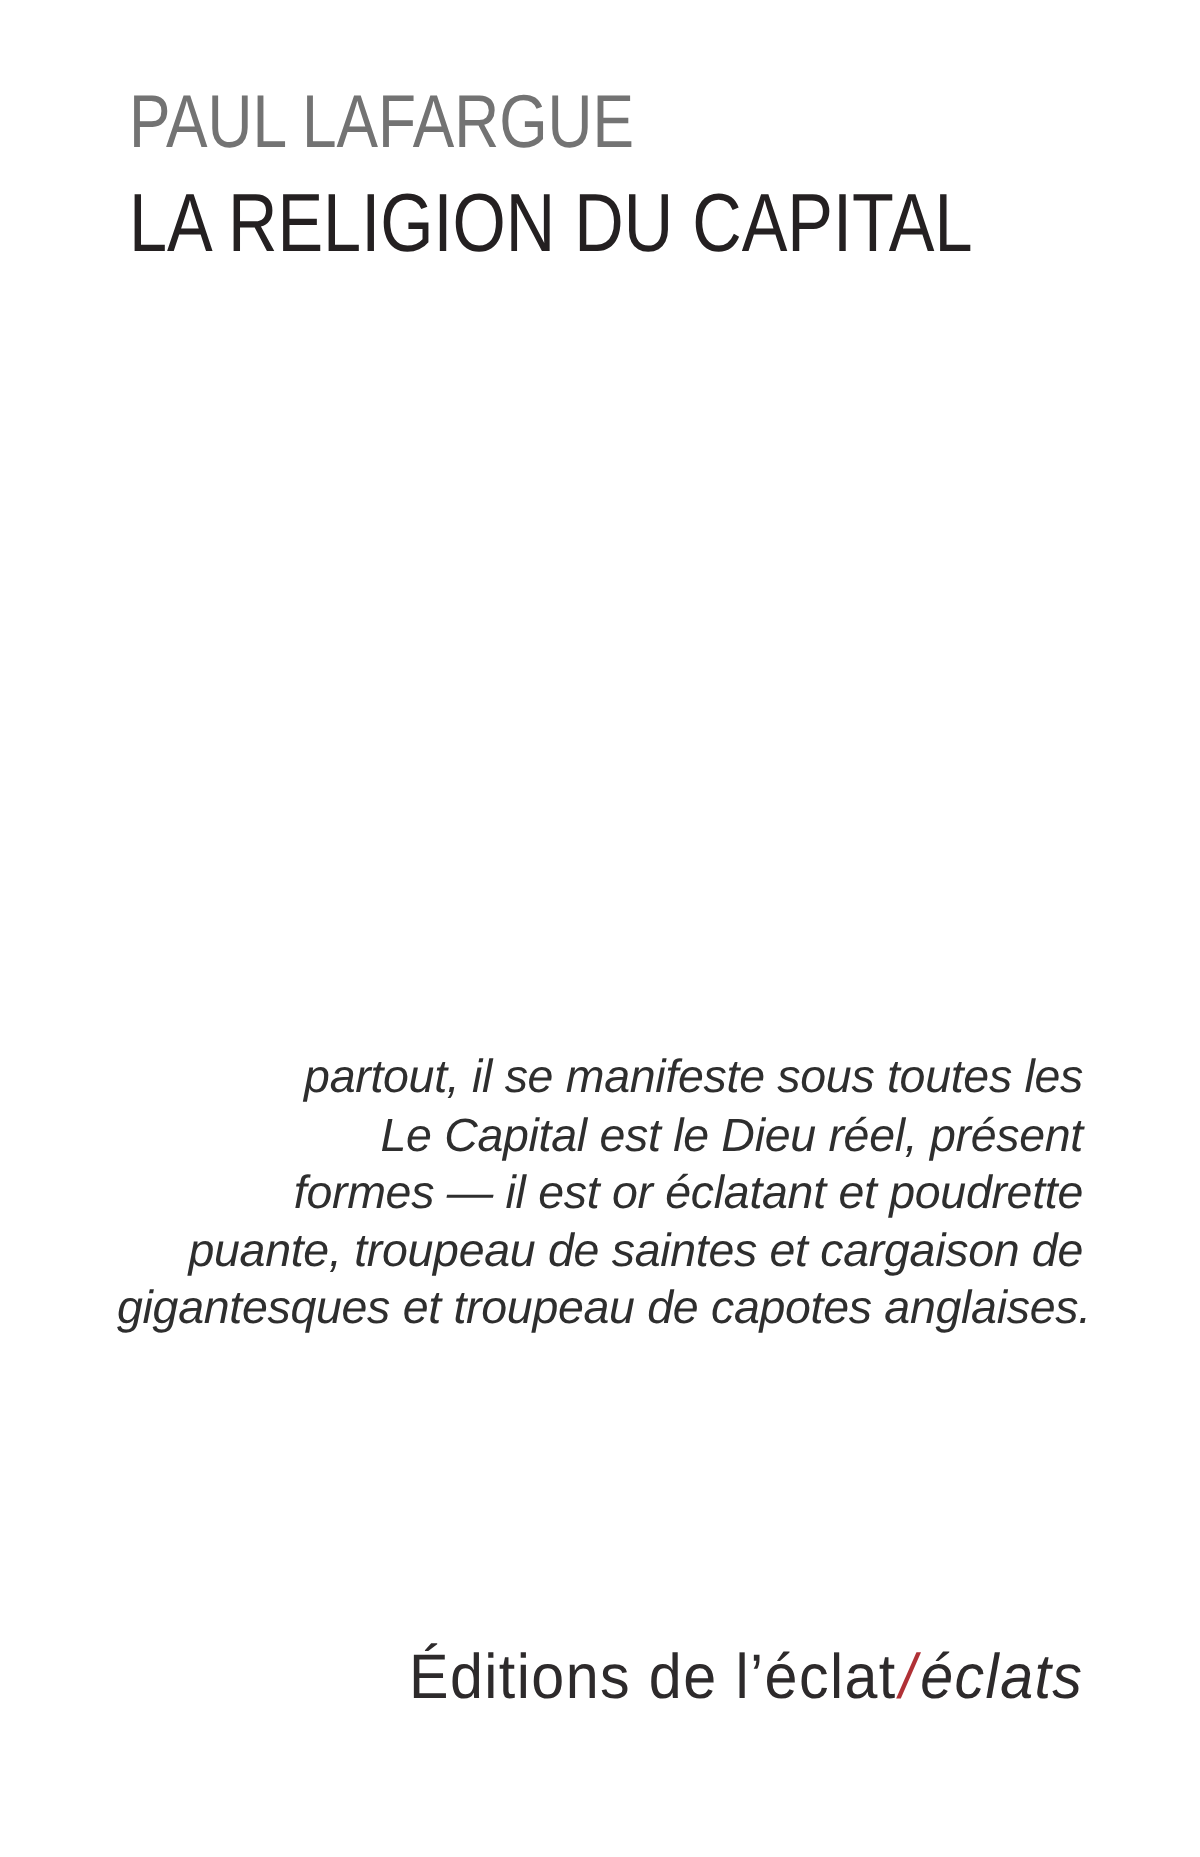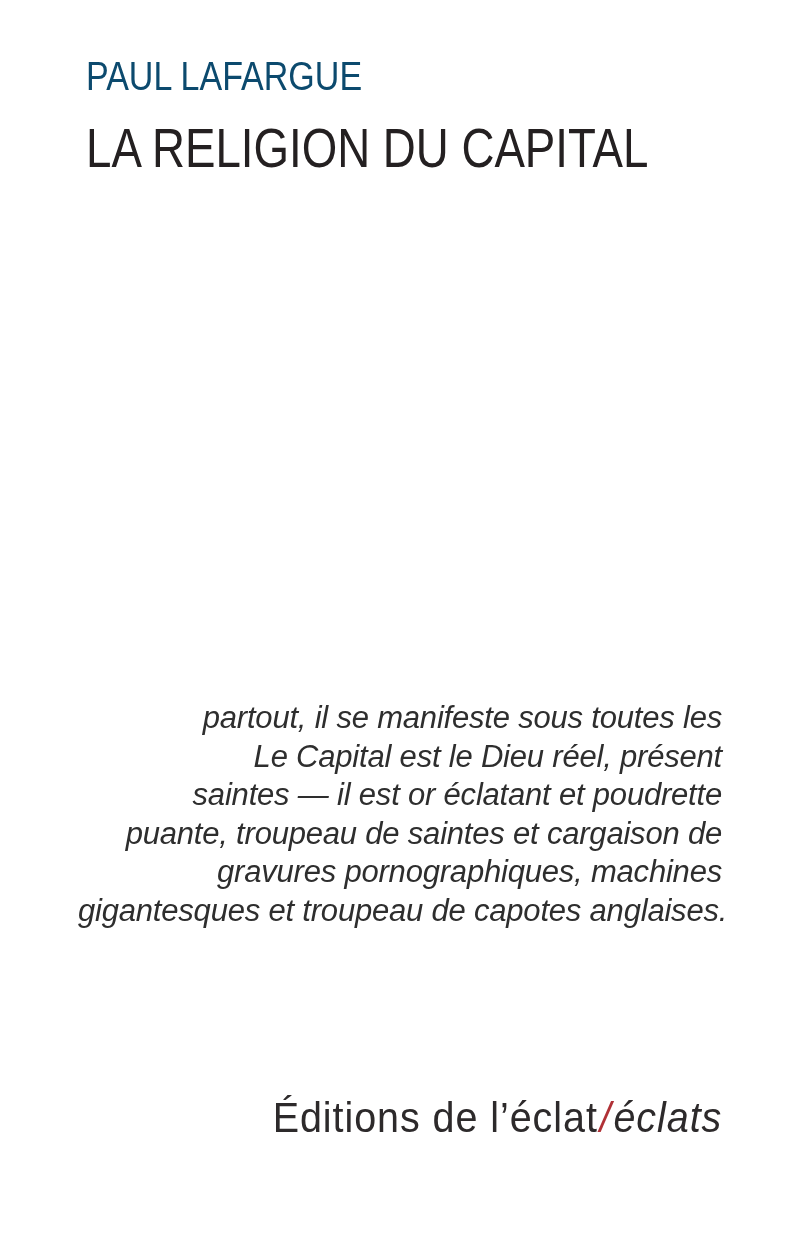--- a/index.html
+++ b/index.html
@@ -14,24 +14,24 @@
     background: #ffffff;
     overflow: hidden;
     font-family: "Liberation Sans", sans-serif;
   }
 
   
   .author-line {
     position: absolute;
     left: 86px;
     top: 56px;
-    font-size: 41px;
+    font-size: 50px;
     line-height: 1.0;
     font-weight: 400;
-    color: #0c4a6e;
+    color: #737373;
     letter-spacing: 0px;
     white-space: nowrap;
   }
   .title-line {
     position: absolute;
     left: 86px;
     top: 121px;
     font-size: 55px;
     line-height: 1.0;
     font-weight: 400;
@@ -93,23 +93,22 @@
     <span class="condensed">PAUL LAFARGUE</span>
   </div>
 
   <div class="title-line">
     <span class="condensed">LA RELIGION DU CAPITAL</span>
   </div>
 
   <div class="quote">
     <div class="quote-line">partout, il se manifeste sous toutes les</div>
     <div class="quote-line">Le Capital est le Dieu réel, présent</div>
-    <div class="quote-line">saintes — il est or éclatant et poudrette</div>
+    <div class="quote-line">formes — il est or éclatant et poudrette</div>
     <div class="quote-line">puante, troupeau de saintes et cargaison de</div>
-    <div class="quote-line">gravures pornographiques, machines</div>
     <div class="quote-line">gigantesques et troupeau de capotes anglaises.</div>
   </div>
 
   <div class="publisher">
     <span class="name">Éditions de l’éclat</span><span class="slash">/</span><span class="collection">éclats</span>
   </div>
 
 </div>
 
 </body></html>

